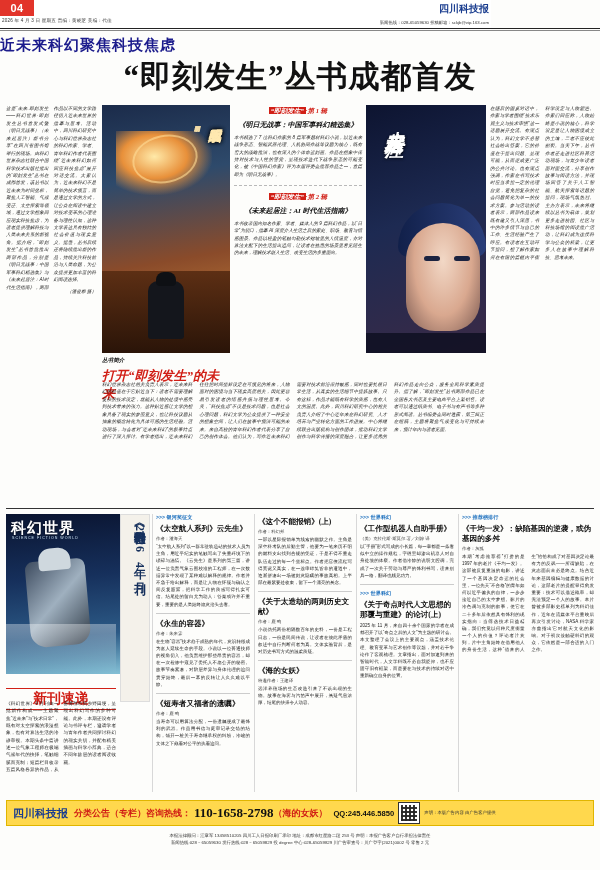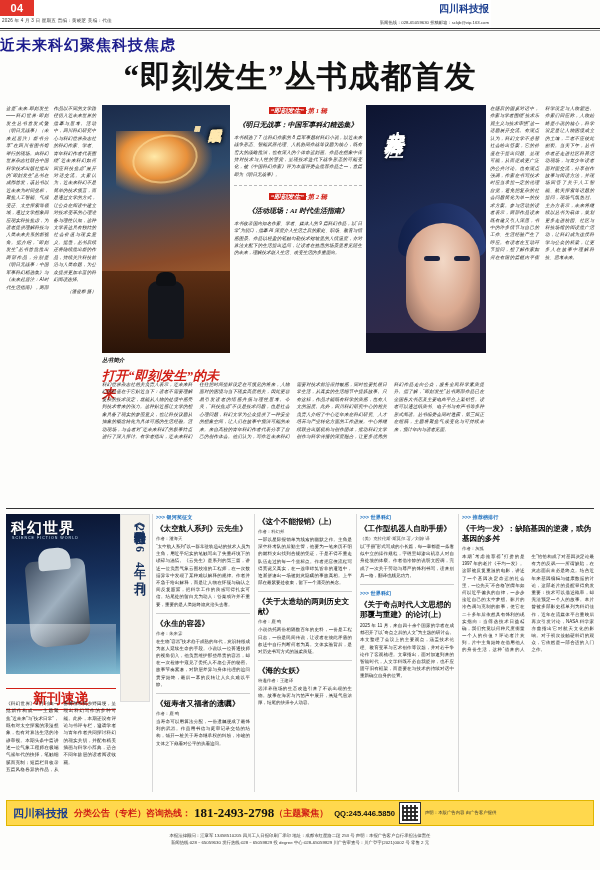--- a/index.html
+++ b/index.html
@@ -285,21 +285,21 @@
     <div class="mid-col">
       <div class="box-head">
         <span class="tag">“即刻发生”</span><span>·第 1 辑</span>
       </div>
       <div class="box-sub">《明日无战事：中国军事科幻精选集》</div>
       <div class="box-body">本书精选了 7 位科幻作家的 8 篇军事题材科幻小说，以近未来战争形态、智能武器伦理、人机协同作战等议题为核心，既有宏大的战略推演，也有深入的个体命运刻画。作品在想象中保持对技术与人性的警觉，呈现技术迭代下战争形态的可能变化，被《中国科幻作家》评为本届评委会推荐作品之一，首篇即为《明日无战事》。</div>
       <div class="hr-dash"></div>
       <div class="box-head">
         <span class="tag">“即刻发生”</span><span>·第 2 辑</span>
       </div>
-      <div class="box-sub">《活动现场：AI 时代生活指南》</div>
+      <div class="box-sub">《未来起居注：AI 时代生活指南》</div>
       <div class="box-body">本书收录国内知名作家、学者、媒体人的 9 篇科幻作品，以“日常”为切口，描摹 AI 深度介入生活之后的家庭、职场、教育与情感图景。作品以轻盈的笔触勾勒技术褶皱里的人情温度，亦对算法支配下的生活提出追问，让读者在熟悉的场景里看见陌生的未来，理解技术嵌入生活、改变生活的多重面向。</div>
     </div>
 
     <div class="imgB">
       <div class="hair"></div>
       <div class="face"></div>
       <div class="eye1"></div>
       <div class="eye2"></div>
       <div class="band"></div>
       <div class="vtitle">未来起居注</div>
@@ -379,22 +379,22 @@
       <div class="thin-sep"></div>
       <div class="sec-cat">&gt;&gt;&gt; 世界科幻</div>
       <div class="bk-title">《关于奇点时代人文思想的那覆与重建》的论讨(上)</div>
       <div class="bk-body">2025 年 11 月，来自四十余个国家的学者在成都召开了以“奇点之后的人文”为主题的研讨会。本文整理了会议上的主要观点，涵盖技术伦理、教育变革与艺术创作等议题，并对若干争论作了客观梳理。文章指出，面对加速到来的智能时代，人文学科既不必自我贬抑，也不应固守旧有框架，而是要在与技术的持续对话中重新确立自身的位置。</div>
     </div>
   </div>
 
   <div class="adstrip">
     <div class="brand">四川科技报</div>
     <div class="label">分类公告（专栏）咨询热线：</div>
-    <div class="phone">181-2493-2798</div>
-    <div class="label">（主题聚焦）</div>
+    <div class="phone">110-1658-2798</div>
+    <div class="label">（海的女妖）</div>
     <div class="qq">QQ:245.446.5850</div>
     <div class="qr"></div>
     <div class="tail">声明：本版广告内容
 由广告客户提供</div>
   </div>
 
   <div class="footer">
 
     <div class="row">本报法律顾问：江章军 13458510205    四川工人日报印刷厂承印  地址：成都市红星路二段 253 号    声明：本报广告客户自行承担法律责任</div>
     <div class="row">新闻热线:028－65059630    发行热线:028－65059829    投 degree 中心:028-65059829    川广告审查号：川广登字(2021)0002 号    零售 2 元</div>

